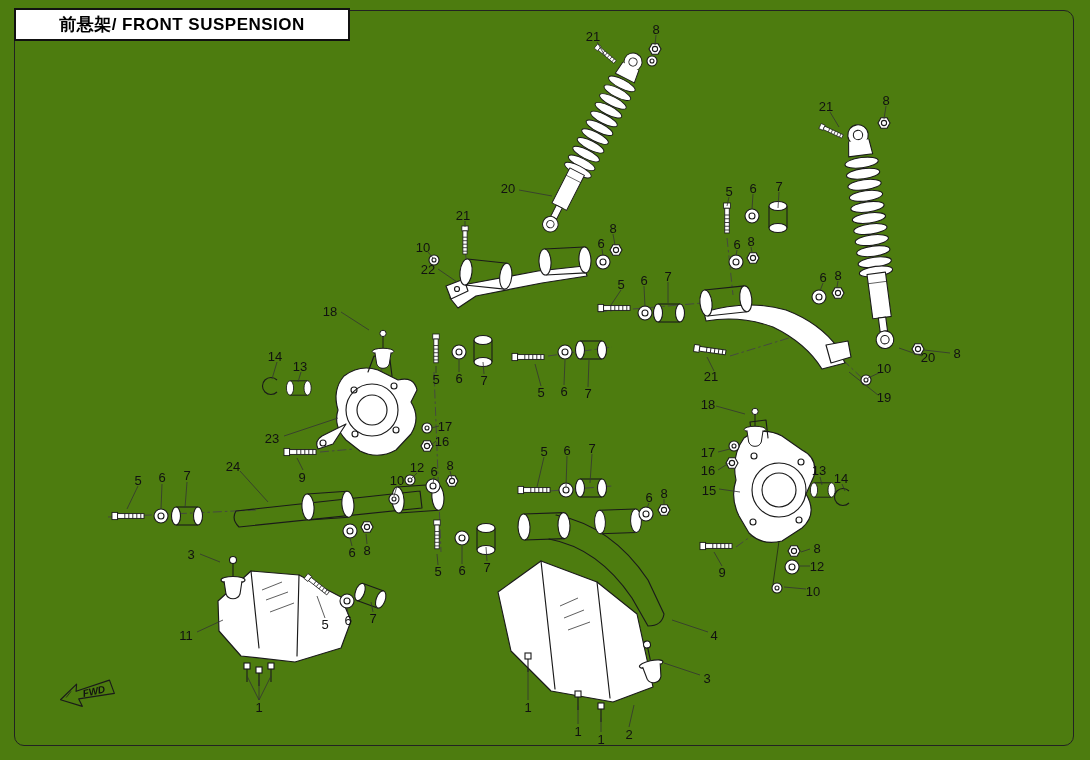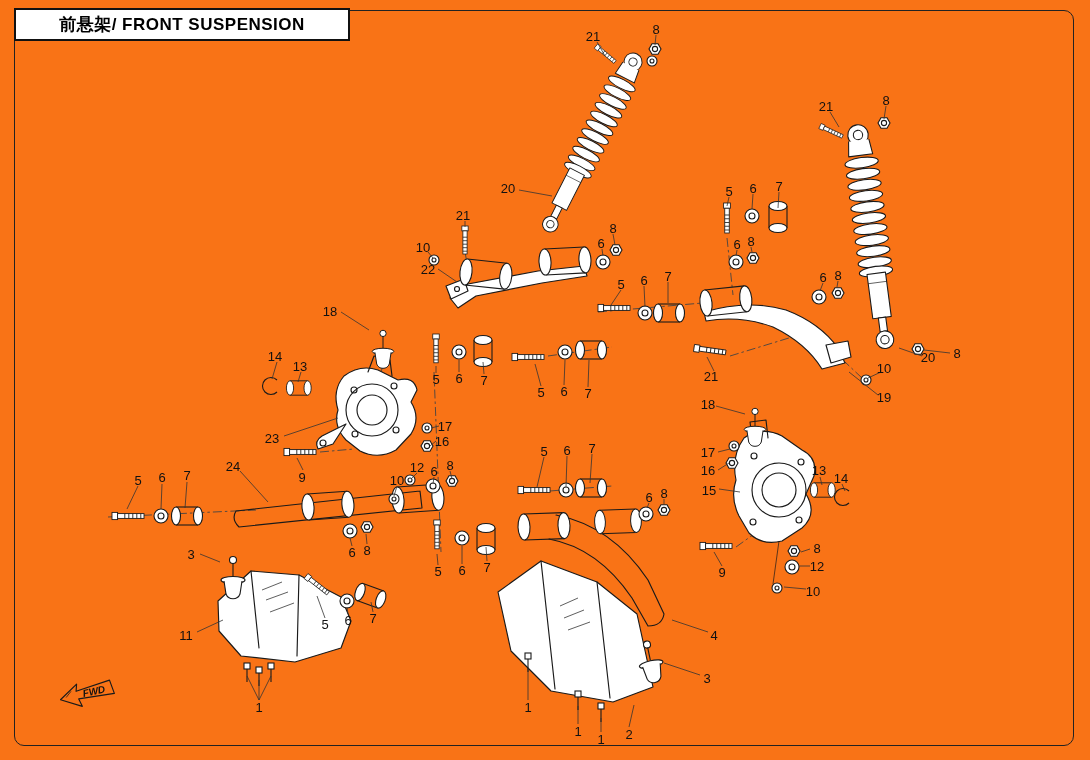--- a/index.html
+++ b/index.html
@@ -1,16 +1,16 @@
 <!DOCTYPE html>
 <html><head>
 <meta charset="utf-8">
 <style>
   html,body{margin:0;padding:0;background:#fff;}
-  .page{position:relative;width:1090px;height:760px;background:#f97316;font-family:"Liberation Sans",sans-serif;overflow:hidden;}
+  .page{position:relative;width:1090px;height:760px;background:#4d7c0f;font-family:"Liberation Sans",sans-serif;overflow:hidden;}
   .frame{position:absolute;left:14px;top:10px;width:1060px;height:736px;border:1.6px solid #222;border-radius:10px;box-sizing:border-box;}
   .title-box{position:absolute;left:14px;top:8px;width:336px;height:33px;border:2px solid #111;background:#fff;display:flex;align-items:center;justify-content:center;font-size:17px;font-weight:bold;color:#000;z-index:2;box-sizing:border-box;letter-spacing:.5px;}
   svg.diagram{position:absolute;left:0;top:0;}
   .cl{stroke:#444;stroke-width:0.9;fill:none;stroke-dasharray:9 3 2.5 3;}
   .ld{stroke:#333;stroke-width:0.8;fill:none;}
   .p{stroke:#1a1a1a;stroke-width:1.15;fill:#fff;stroke-linejoin:round;stroke-linecap:round;}
   .po{stroke:#1a1a1a;stroke-width:1.15;fill:none;stroke-linejoin:round;stroke-linecap:round;}
   .pt{stroke:#1a1a1a;stroke-width:0.7;fill:none;}
   use{stroke:#1a1a1a;stroke-width:1.1;fill:#fff;}
   use.nf{fill:none;}

